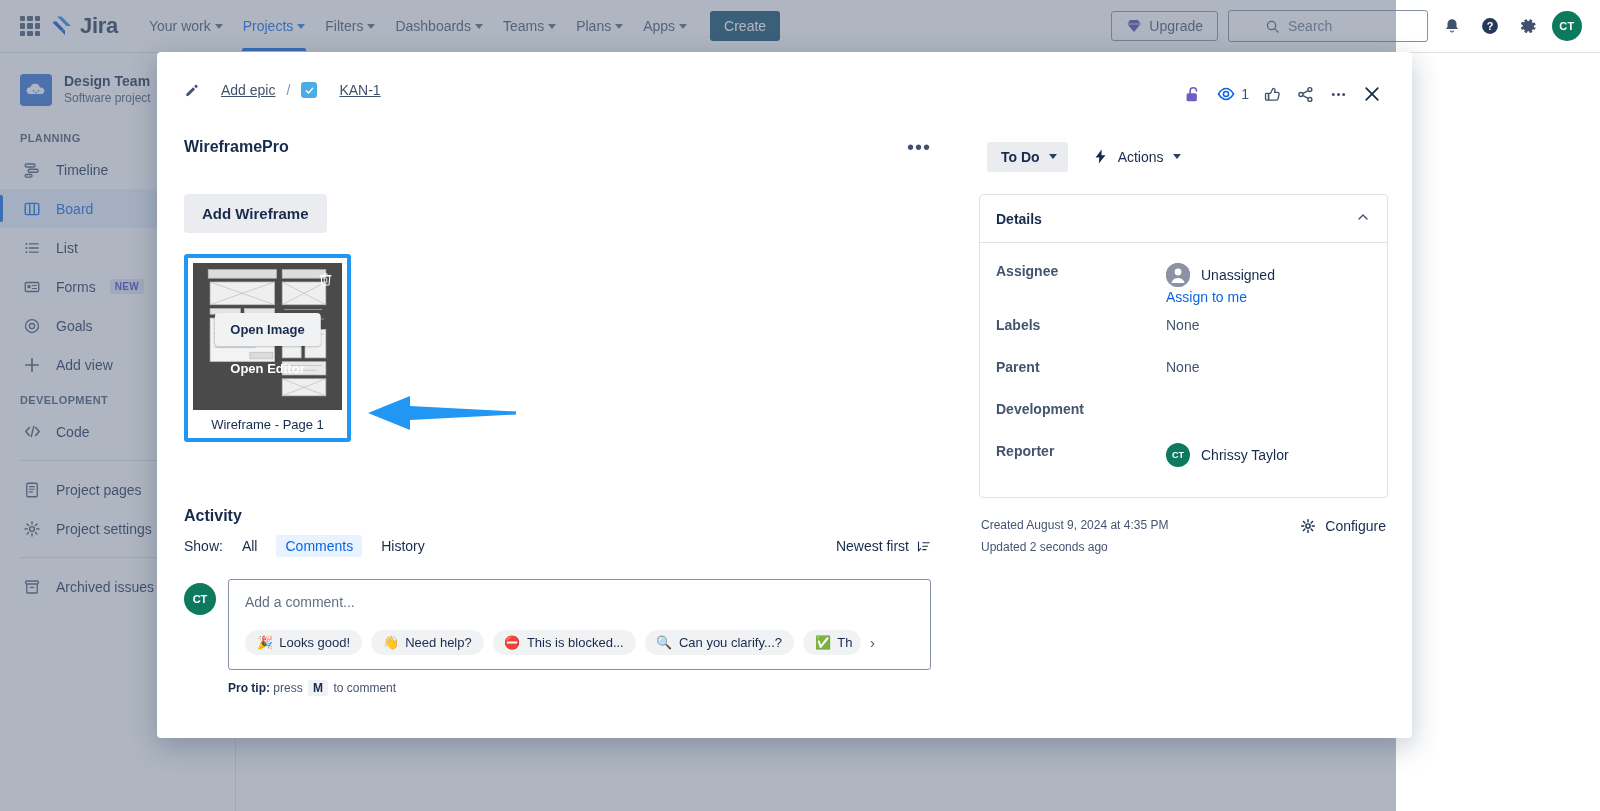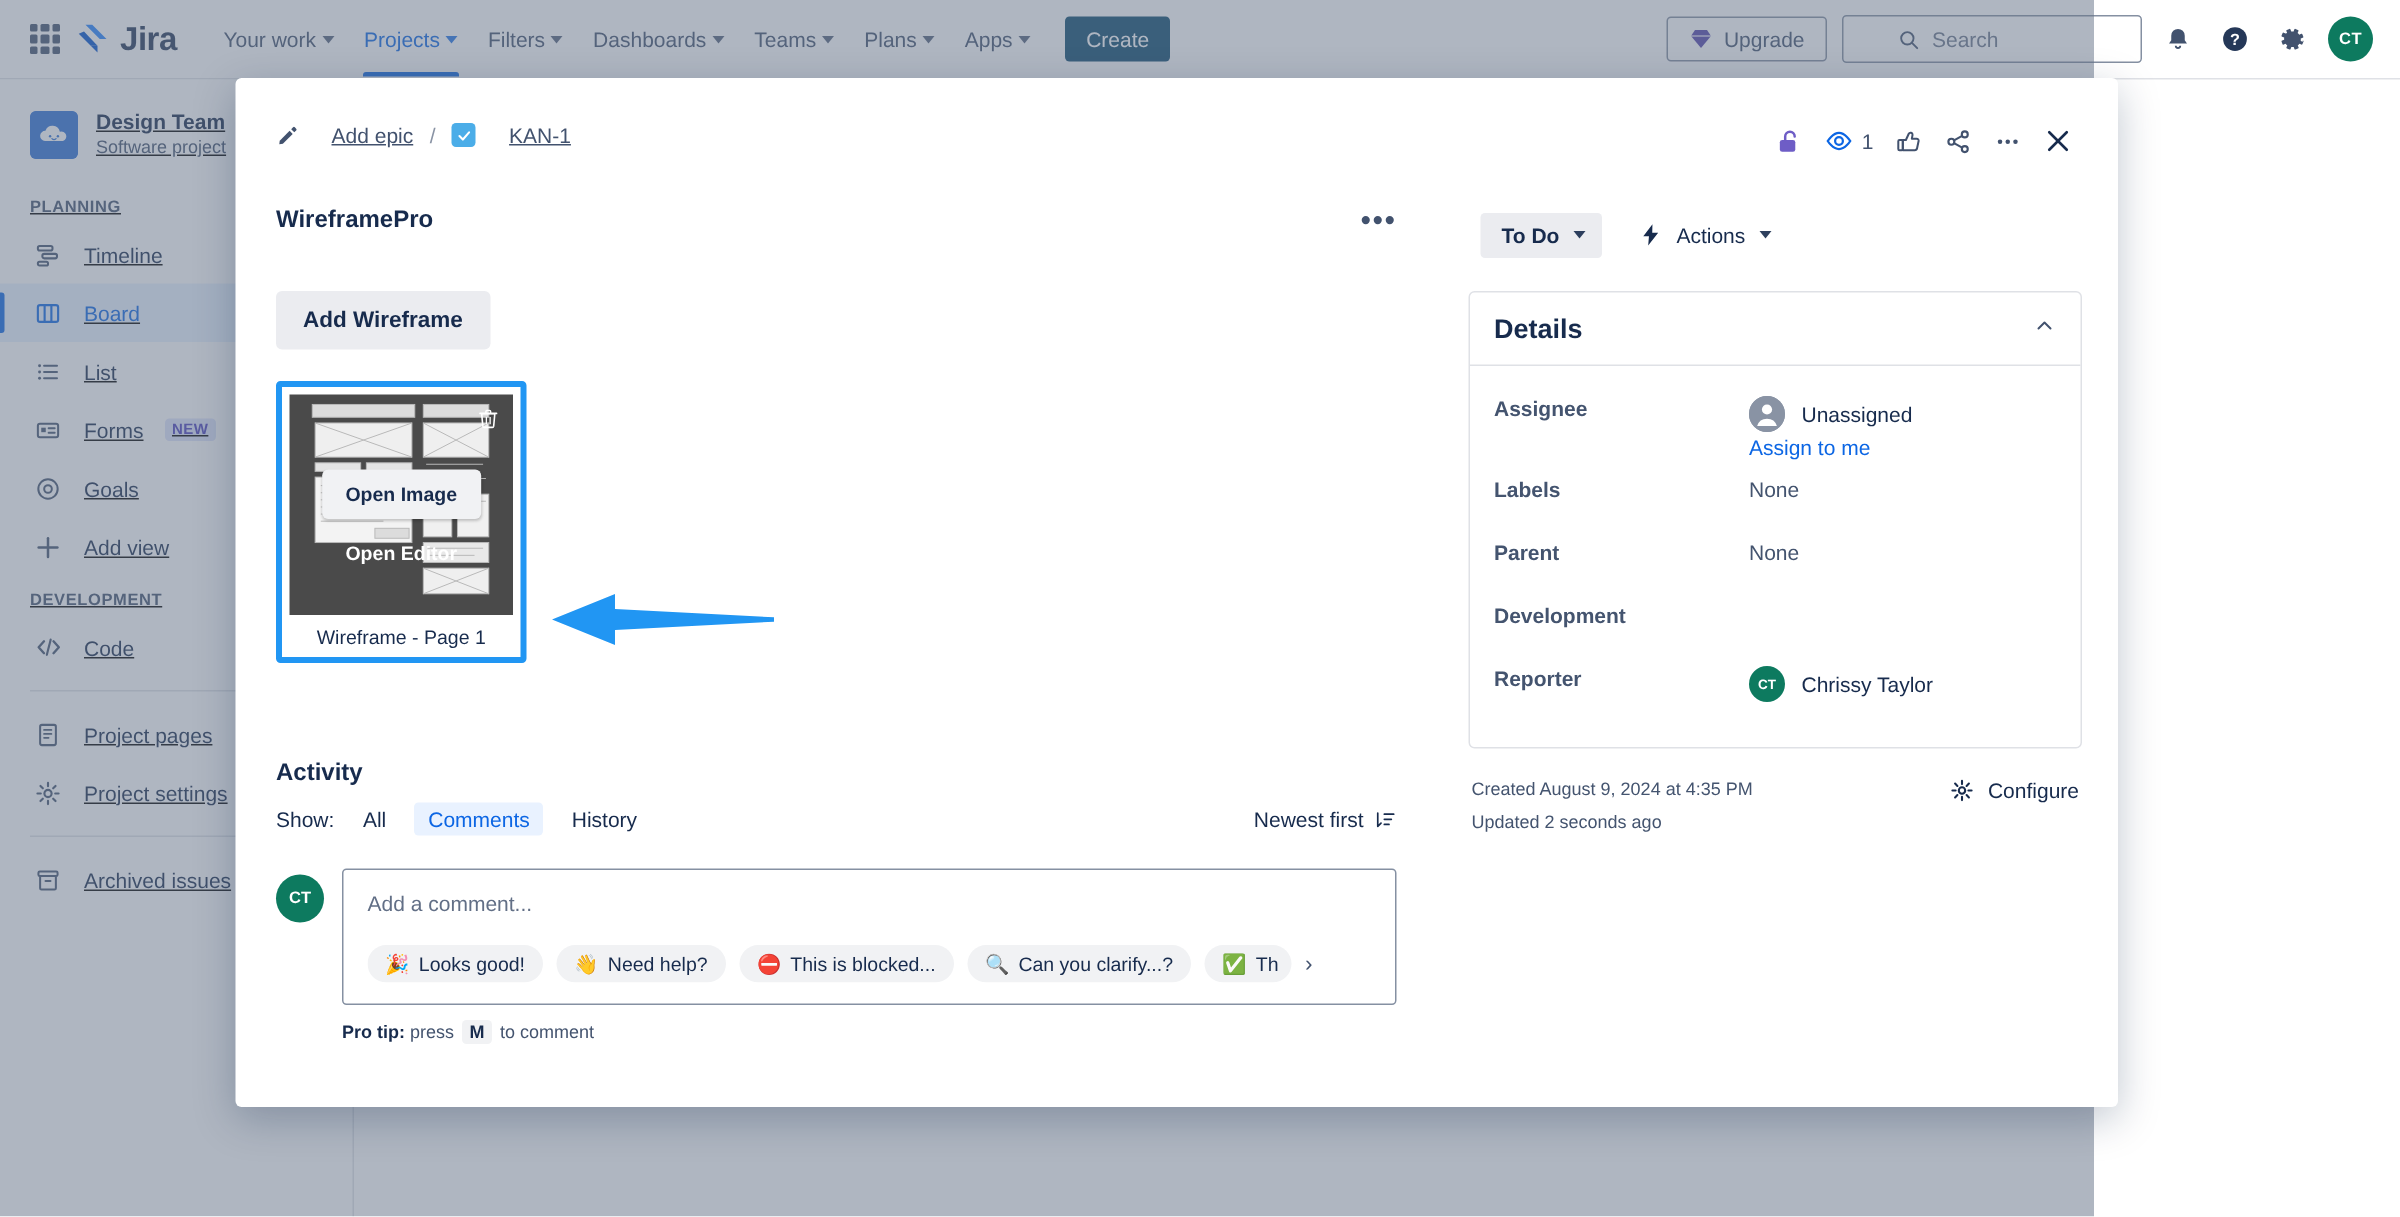--- a/index.html
+++ b/index.html
@@ -57,21 +57,21 @@
   .icon-btn { width: 28px; height: 28px; display: flex; align-items: center; justify-content: center; cursor: pointer; color: #42526e; }
   .avatar {
     width: 30px; height: 30px; border-radius: 50%; background: #0d7a5f; color: #fff;
     font-size: 11px; font-weight: 700; display: flex; align-items: center; justify-content: center;
     letter-spacing: .3px;
   }
 
   
   .sidebar {
     position: absolute; top: 53px; left: 0; width: 236px; height: 758px;
-    background: #ffffff; border-right: 1px solid #dfe1e6; padding-top: 14px; text-decoration: underline;
+    background: #ffffff; border-right: 1px solid #dfe1e6; padding-top: 14px;
   }
   .proj-head { display: flex; align-items: center; gap: 12px; padding: 6px 14px 16px 20px; }
   .proj-icon { width: 32px; height: 32px; border-radius: 4px; background: #2f72d6; position: relative; flex: none; overflow: hidden;}
   .proj-name { font-size: 14px; font-weight: 700; color: #172b4d; line-height: 17px;}
   .proj-sub { font-size: 12px; color: #44546f; line-height: 16px; }
   .sec-label { font-size: 11px; font-weight: 700; color: #44546f; letter-spacing: .4px; padding: 10px 20px 6px; }
   .side-item {
     display: flex; align-items: center; gap: 14px; height: 39px; padding: 0 14px 0 22px;
     font-size: 14px; color: #172b4d; cursor: pointer; position: relative;
   }
@@ -186,21 +186,21 @@
     background: #ebecf0; color: #172b4d; font-size: 14px; font-weight: 700;
     padding: 7px 11px 7px 14px; border-radius: 3px; display: flex; align-items: center; gap: 9px; cursor: pointer;
   }
   .actions-btn { display: flex; align-items: center; gap: 9px; font-size: 14px; font-weight: 500; color: #172b4d; cursor: pointer; padding: 7px 8px;}
   .details-card {
     margin-top: 22px; border: 1px solid #dfe1e6; border-radius: 4px; background: #fff;
   }
   .details-head {
     display: flex; align-items: center; padding: 14px 16px 13px; border-bottom: 1px solid #dfe1e6;
   }
-  .details-title { font-size: 18px; font-weight: 700; color: #172b4d; }
+  .details-title { font-size: 14px; font-weight: 700; color: #172b4d; }
   .details-chev { margin-left: auto; color: #42526e; cursor: pointer; }
   .details-body { padding: 14px 16px 18px; }
   .d-row { display: flex; align-items: flex-start; margin-bottom: 6px; min-height: 36px; }
   .d-label { width: 170px; font-size: 14px; font-weight: 600; color: #44546f; padding-top: 6px; flex: none;}
   .d-val { font-size: 14px; color: #172b4d; padding-top: 6px; display: flex; align-items: center; gap: 11px; }
   .d-val.muted { color: #44546f; }
   .av-sm { width: 24px; height: 24px; border-radius: 50%; display: flex; align-items: center; justify-content: center; flex: none;}
   .av-gray { background: #8993a4; }
   .av-green { background: #0d7a5f; color: #fff; font-size: 9px; font-weight: 700; }
   .assign-link { font-size: 14px; color: #0c66e4; cursor: pointer; margin-top: 2px; }

